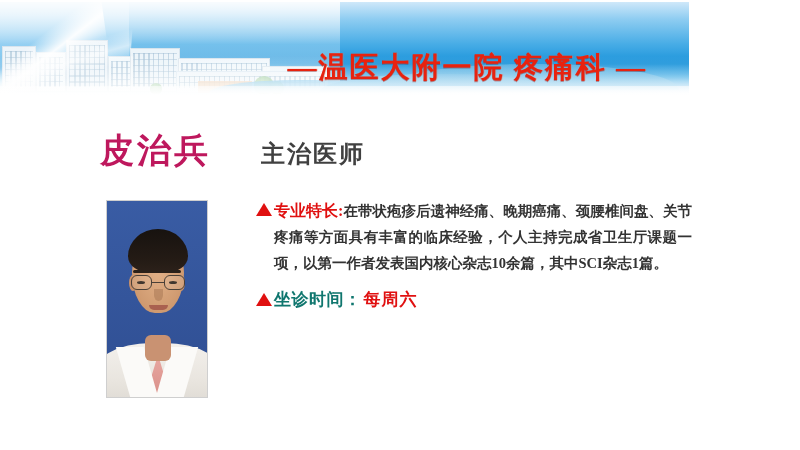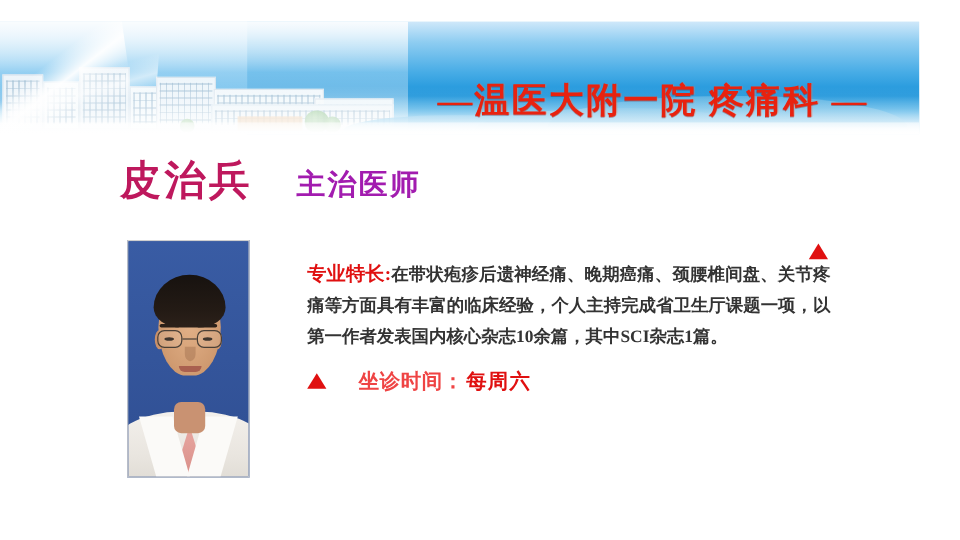--- a/index.html
+++ b/index.html
@@ -20,22 +20,22 @@
     left: 0; top: 0;
     width: 800px;
     height: 450px;
     background: #ffffff;
   }
 
   
   .banner {
     position: absolute;
     left: 0;
-    top: 18px;
-    width: 766px;
+    top: 2px;
+    width: 689px;
     height: 94px;
     overflow: hidden;
     background: linear-gradient(to bottom,
         #d9edfb 0%,
         #bfe2f8 14%,
         #8ecdf2 34%,
         #4fb0e8 58%,
         #2a9ade 72%,
         #6cc0ea 84%,
         #bde2f6 93%,
@@ -199,25 +199,25 @@
     white-space: nowrap;
   }
   .doctor-name {
     font-family: "Liberation Serif", "DejaVu Serif", serif;
     font-size: 34px;
     font-weight: bold;
     color: #be185d;
     letter-spacing: 3px;
   }
   .doctor-title {
-    margin-left: 36px;
+    margin-left: 50px;
     font-family: "Liberation Serif", "DejaVu Serif", serif;
     font-size: 24px;
     font-weight: bold;
-    color: #a21caf;
+    color: #404040;
     letter-spacing: 2px;
   }
 
   
   .portrait {
     position: absolute;
     left: 106px;
     top: 200px;
     width: 102px;
     height: 198px;
@@ -332,22 +332,21 @@
 
   
   .content {
     position: absolute;
     left: 256px;
     top: 198px;
     width: 436px;
   }
   .bullet-row {
     display: flex;
-    align-items: flex-end;
-    flex-direction: column;
+    align-items: flex-start;
   }
   .tri {
     width: 0; height: 0;
     border-left: 8px solid transparent;
     border-right: 8px solid transparent;
     border-bottom: 13px solid #e01010;
     margin-top: 5px;
     margin-right: 2px;
     flex: 0 0 auto;
   }
@@ -375,23 +374,22 @@
   }
   .sched-row {
     display: flex;
     align-items: center;
     margin-bottom: 8px;
   }
   .sched-label {
     font-family: "Liberation Serif", "DejaVu Serif", serif;
     font-size: 17px;
     font-weight: bold;
-    color: #ef4444;
+    color: #0f766e;
     letter-spacing: .5px;
-    margin-left: 25px;
   }
   .sched-value {
     font-family: "Liberation Serif", "DejaVu Serif", serif;
     font-size: 17px;
     font-weight: bold;
     color: #e01010;
     letter-spacing: 1px;
     margin-left: 2px;
   }
 </style>

